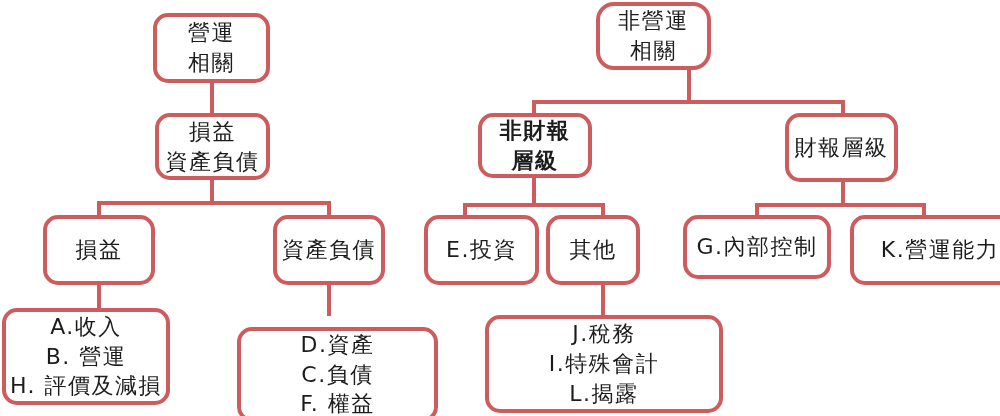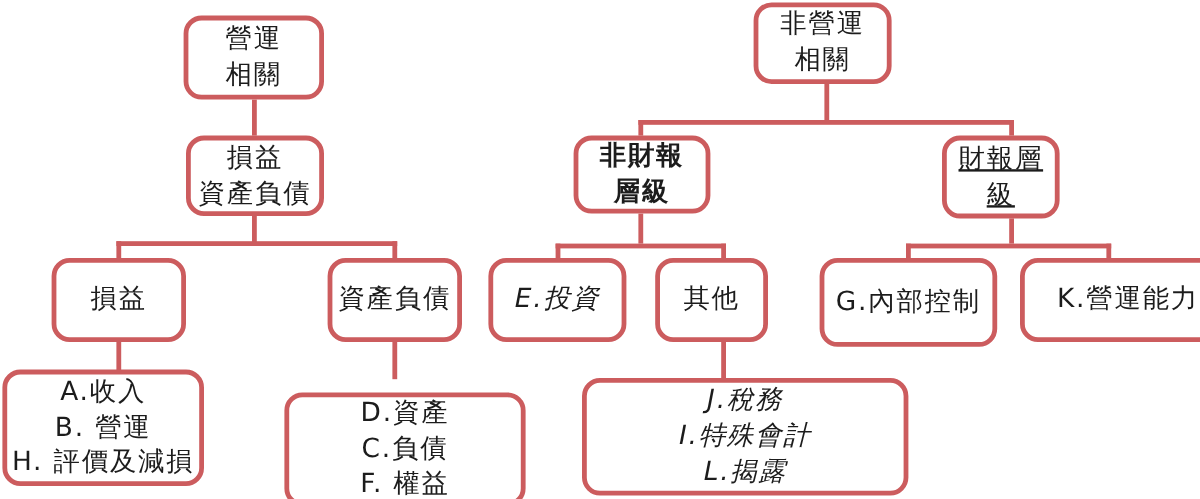--- a/index.html
+++ b/index.html
@@ -69,37 +69,37 @@
     <div class="line" style="left:210px; top:83px; width:4px; height:30px;"></div>
     <div class="line" style="left:210px; top:180px; width:4px; height:23px;"></div>
     <div class="line" style="left:97px; top:201px; width:234px; height:4px;"></div>
     <div class="line" style="left:97px; top:201px; width:4px; height:14px;"></div>
     <div class="line" style="left:327px; top:201px; width:4px; height:14px;"></div>
     <div class="line" style="left:97px; top:285px; width:4px; height:31px;"></div>
     <div class="line" style="left:327px; top:285px; width:4px; height:31px;"></div>
   </div>
 
   <div>
-    <div class="node" style="left:628px; top:2px; width:115px; height:68px;">非營運
+    <div class="node" style="left:596px; top:2px; width:115px; height:68px;border-radius:18px;">非營運
 相關</div>
 
     <div class="node" style="left:478px; top:113px; width:114px; height:65px;font-weight:bold;">非財報
 層級</div>
 
-    <div class="node" style="left:785px; top:113px; width:98px; height:69px;text-decoration:underline;">財報層級</div>
+    <div class="node" style="left:785px; top:113px; width:113px; height:69px;">財報層級</div>
 
-    <div class="node" style="left:407px; top:215px; width:115px; height:70px;font-style:italic;">E.投資</div>
+    <div class="node" style="left:424px; top:215px; width:115px; height:70px;">E.投資</div>
 
     <div class="node" style="left:546px; top:215px; width:94px; height:70px;">其他</div>
 
-    <div class="node" style="left:683px; top:215px; width:148px; height:74px;">G.內部控制</div>
+    <div class="node" style="left:683px; top:215px; width:148px; height:64px;">G.內部控制</div>
 
     <div class="node" style="left:850px; top:215px; width:180px; height:70px;">K.營運能力</div>
 
-    <div class="node" style="left:485px; top:315px; width:272px; height:98px;font-style:italic;">J.稅務
+    <div class="node" style="left:485px; top:315px; width:238px; height:98px;">J.稅務
 I.特殊會計
 L.揭露</div>
 
     <div class="line" style="left:687px; top:70px; width:4px; height:32px;"></div>
     <div class="line" style="left:532px; top:100px; width:313px; height:4px;"></div>
     <div class="line" style="left:532px; top:100px; width:4px; height:13px;"></div>
     <div class="line" style="left:841px; top:100px; width:4px; height:13px;"></div>
 
     <div class="line" style="left:532px; top:178px; width:4px; height:25px;"></div>
     <div class="line" style="left:463px; top:203px; width:142px; height:4px;"></div>

